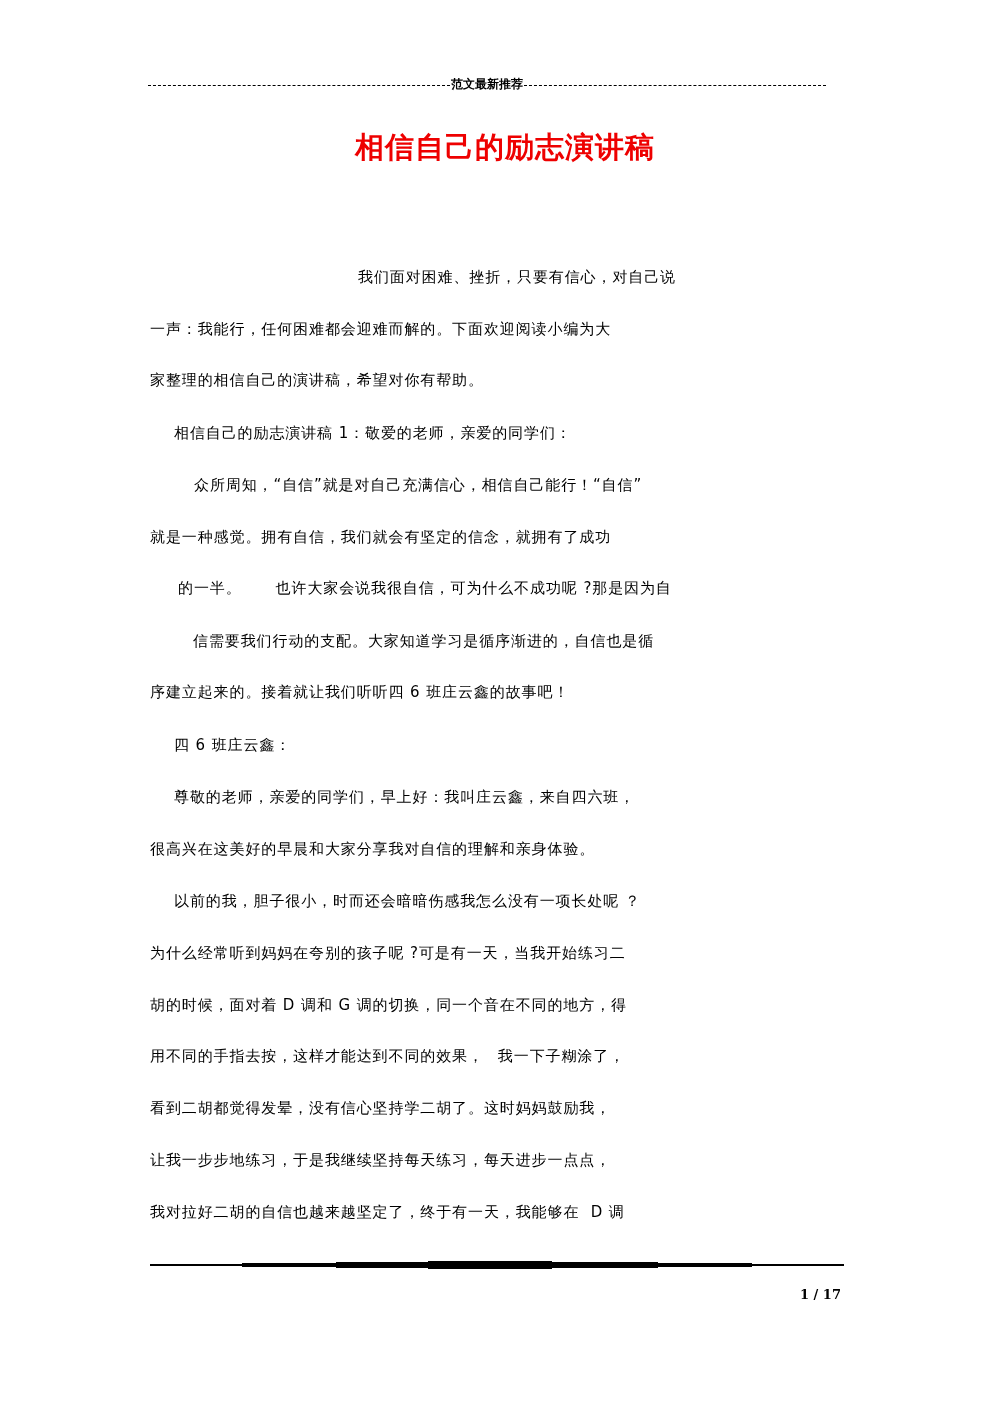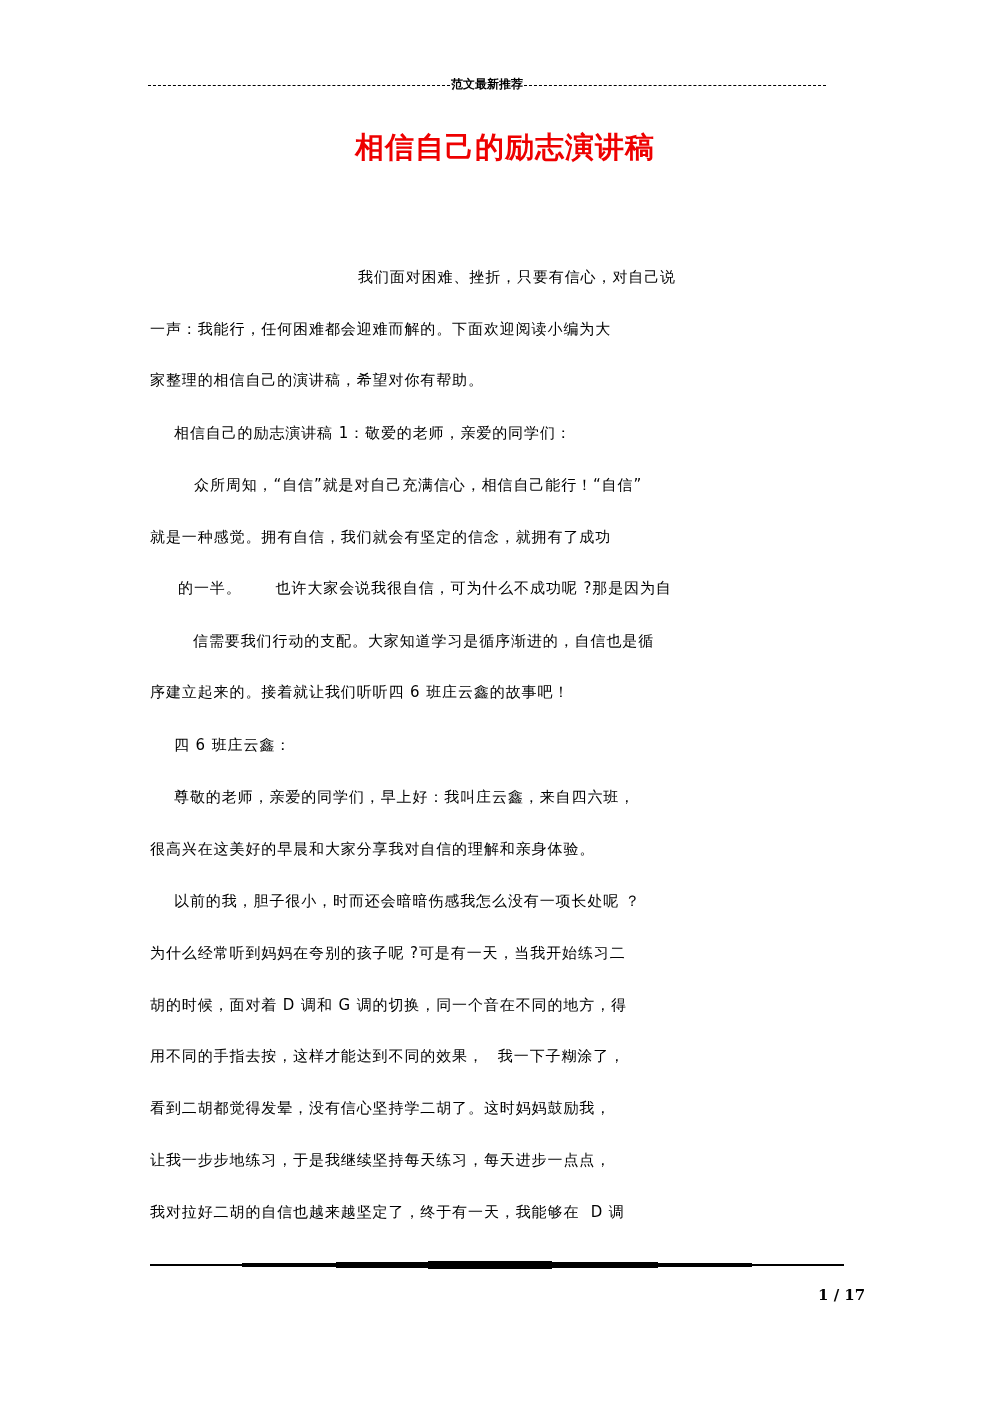--- a/index.html
+++ b/index.html
@@ -61,23 +61,23 @@
   .footer-rule {
     position: absolute;
     top: 1258px;
     left: 150px;
     width: 694px;
     height: 14px;
   }
   .page-num {
     position: absolute;
     top: 1285px;
-    left: 818px;
+    left: 800px;
     font-family: "DejaVu Serif", "Liberation Serif", serif;
-    font-size: 15px;
+    font-size: 13px;
     font-weight: bold;
     line-height: 20px;
     white-space: pre;
   }
 </style>
 </head>
 <body>
 
 <div class="header">
   <div class="dash"></div>

